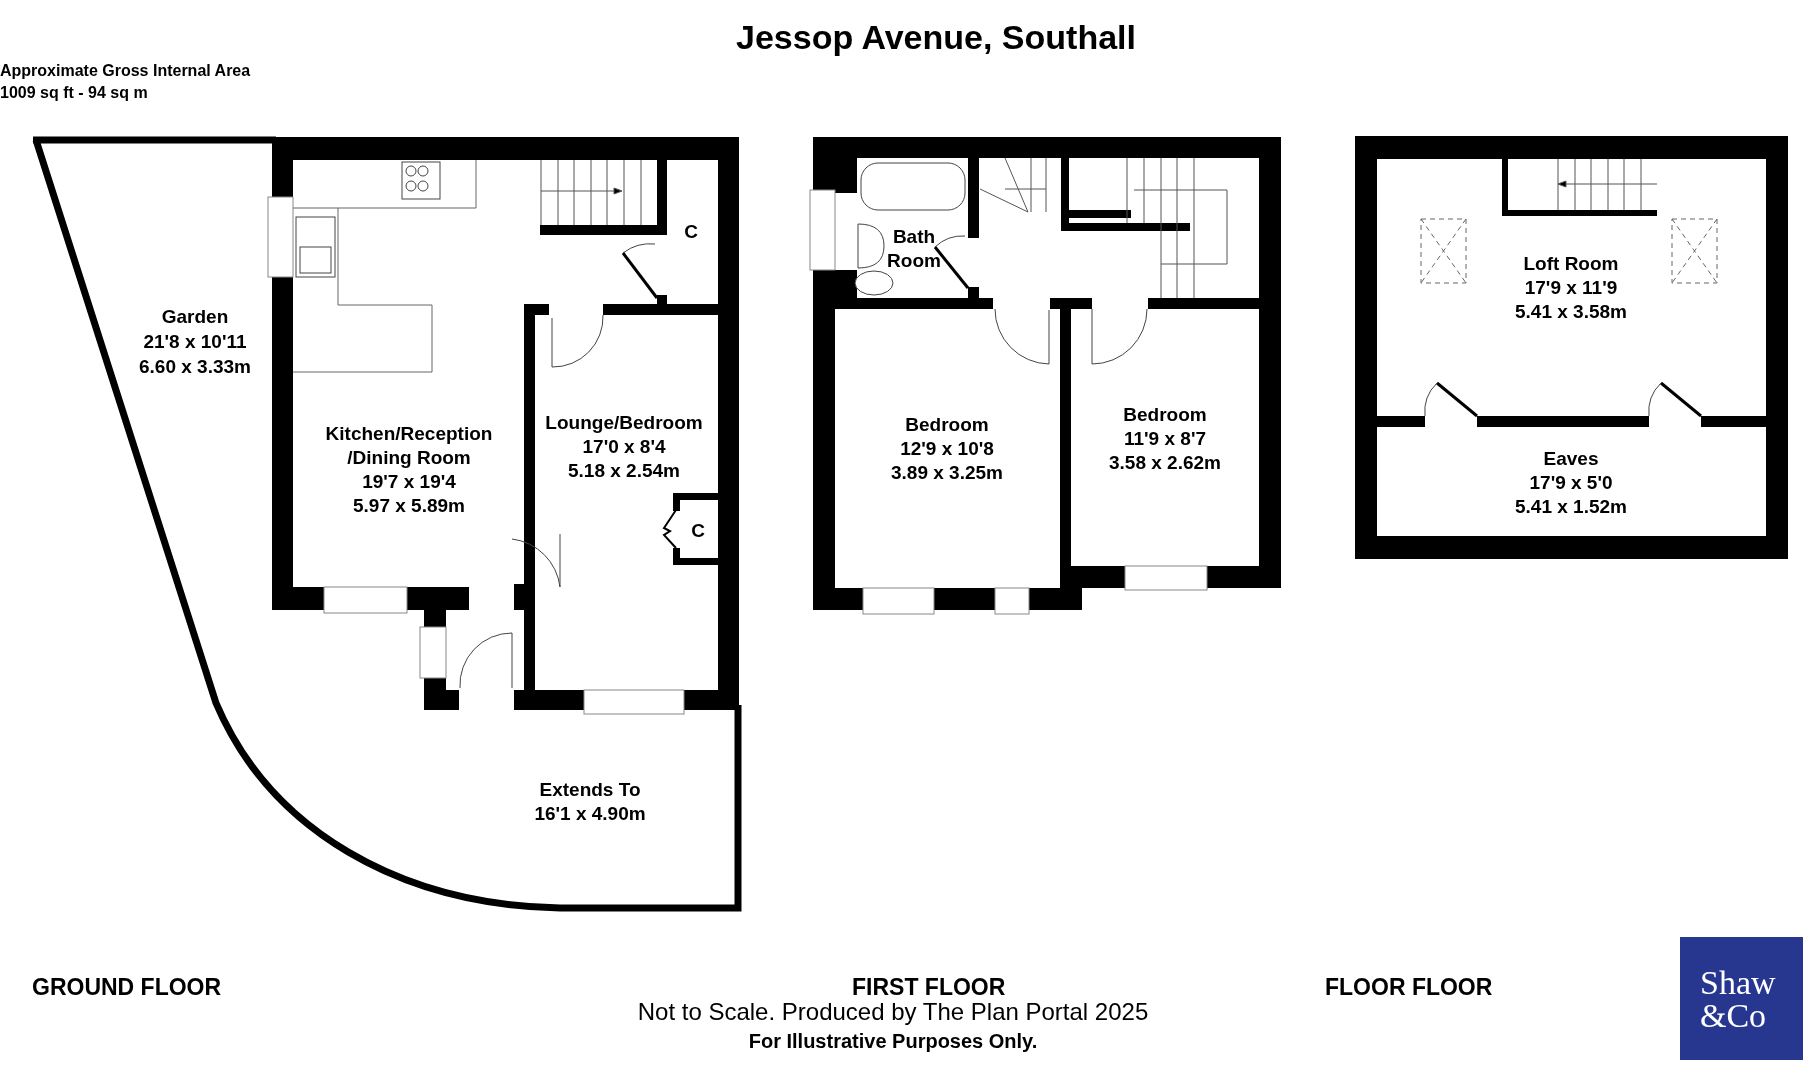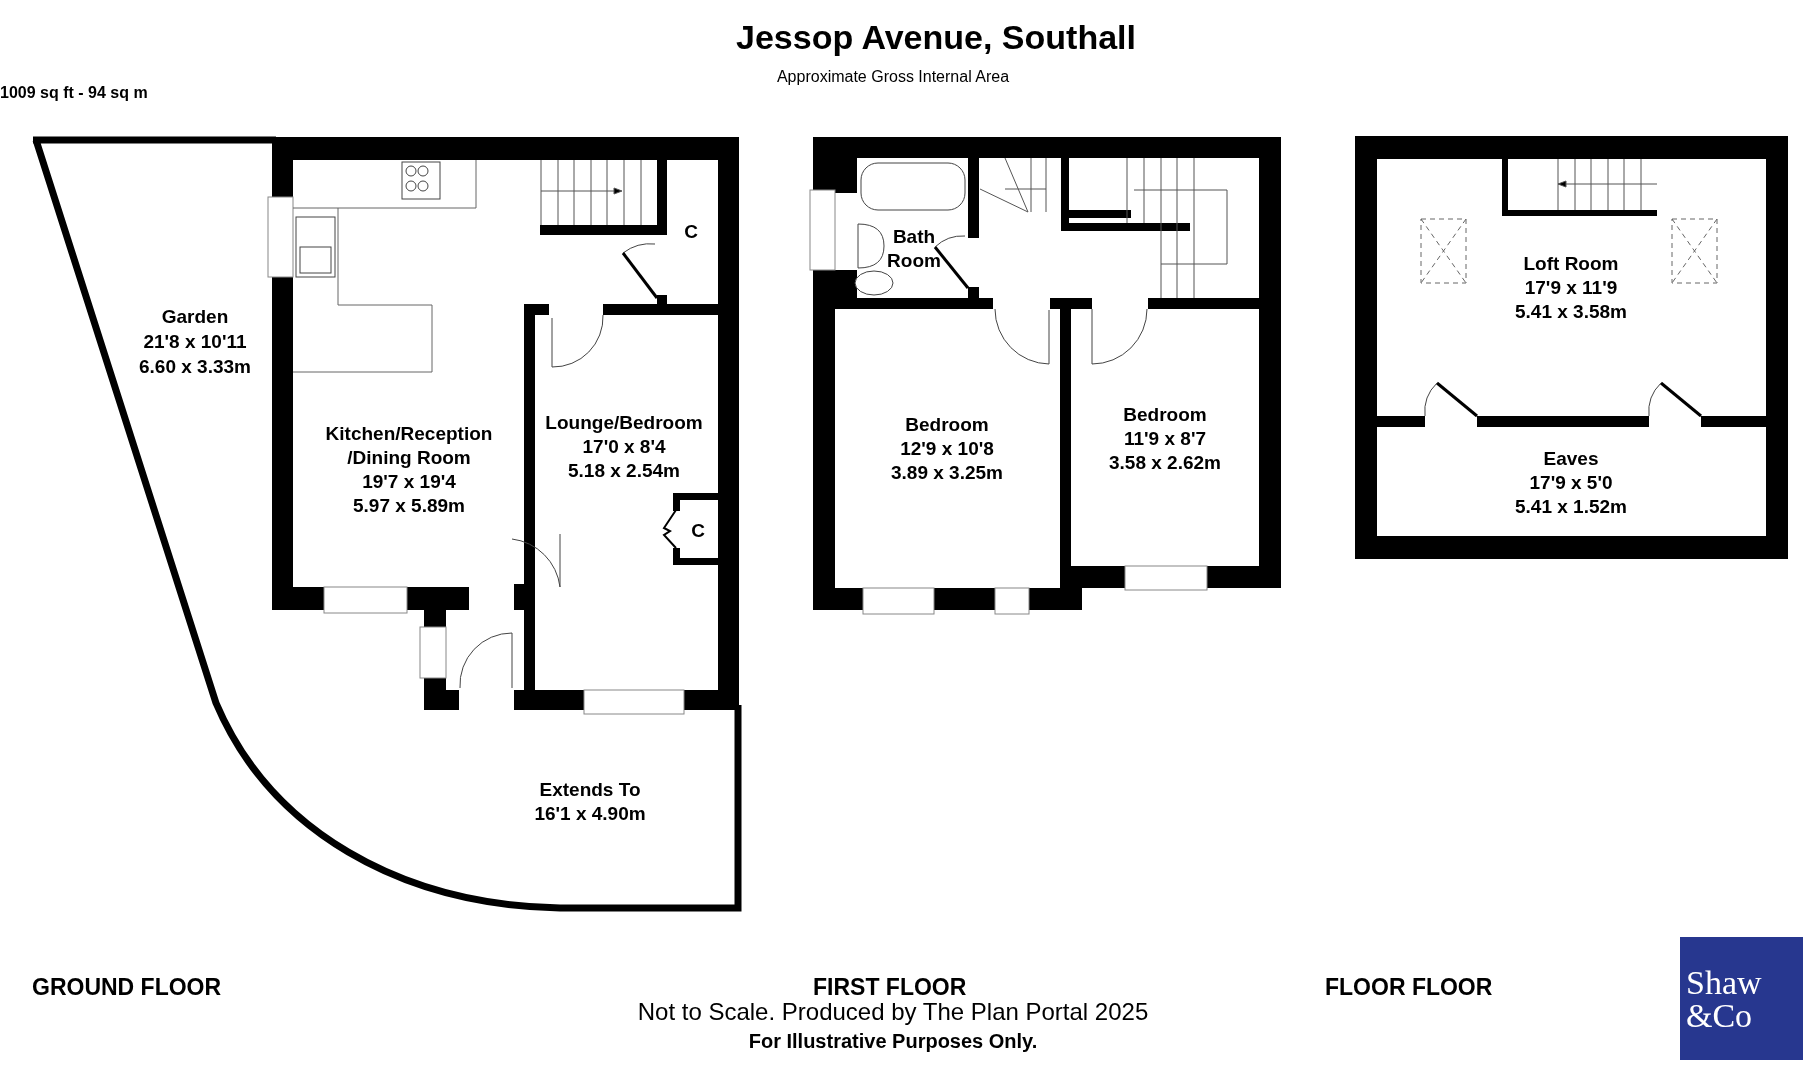--- a/index.html
+++ b/index.html
@@ -1,29 +1,29 @@
 <!DOCTYPE html>
 <html><head>
 <meta charset="utf-8">
 <style>
   html, body { margin: 0; padding: 0; background: #ffffff; }
   body { width: 1818px; height: 1080px; position: relative; overflow: hidden;
          font-family: "Liberation Sans", sans-serif; color: #000; }
   .abs { position: absolute; }
   .title { left: 0; width: 1786px; top: 18px; text-align: center; font-size: 34px; font-weight: bold; margin-left: 43px; }
-  .sub1 { left: 0; width: 1786px; top: 62px; text-align: center; font-size: 16px; font-weight: normal; margin-top: 6px; }
+  .sub1 { left: 0; width: 1786px; top: 62px; text-align: left; font-size: 16px; font-weight: bold; }
   .sub2 { left: 0; width: 1786px; top: 84px; text-align: left; font-size: 16px; font-weight: bold; }
   svg.plan { position: absolute; left: 0; top: 0; }
   .room-label { font-family: "Liberation Sans", sans-serif; font-weight: bold; font-size: 19px; text-anchor: middle; fill: #000; }
   .floor-label { font-size: 23px; font-weight: bold; top: 944px; margin-top: 30px; }
   .foot1 { left: 0; width: 1786px; top: 998px; text-align: center; font-size: 24px; }
   .foot2 { left: 0; width: 1786px; top: 1030px; text-align: center; font-size: 20px; font-weight: bold; }
   .logo { left: 1680px; top: 937px; width: 123px; height: 123px; background: #27378f; color: #fff;
           font-family: "Liberation Serif", serif; font-size: 34px; line-height: 33px; display: flex;
-          flex-direction: column; justify-content: center; padding-left: 6px; box-sizing: border-box; }
+          flex-direction: column; justify-content: center; padding-left: 20px; box-sizing: border-box; }
 </style>
 </head>
 <body>
 
 <div class="abs title">Jessop Avenue, Southall</div>
 <div class="abs sub1">Approximate Gross Internal Area</div>
 <div class="abs sub2">1009 sq ft - 94 sq m</div>
 
 <svg class="plan" width="1818" height="1080" viewBox="0 0 1818 1080">
 
@@ -208,21 +208,21 @@
     <text class="room-label" x="1571" y="270">Loft Room</text>
     <text class="room-label" x="1571" y="294">17'9 x 11'9</text>
     <text class="room-label" x="1571" y="318">5.41 x 3.58m</text>
     <text class="room-label" x="1571" y="465">Eaves</text>
     <text class="room-label" x="1571" y="489">17'9 x 5'0</text>
     <text class="room-label" x="1571" y="513">5.41 x 1.52m</text>
   </g>
 </svg>
 
 <div class="abs floor-label" style="left:32px;">GROUND FLOOR</div>
-<div class="abs floor-label" style="left:813px;">FIRST FLOOR</div>
+<div class="abs floor-label" style="left:852px;">FIRST FLOOR</div>
 <div class="abs floor-label" style="left:1325px;">FLOOR FLOOR</div>
 
 <div class="abs foot1">Not to Scale. Produced by The Plan Portal 2025</div>
 <div class="abs foot2">For Illustrative Purposes Only.</div>
 
 <div class="abs logo">
   <span>Shaw</span>
   <span>&amp;Co</span>
 </div>
 

